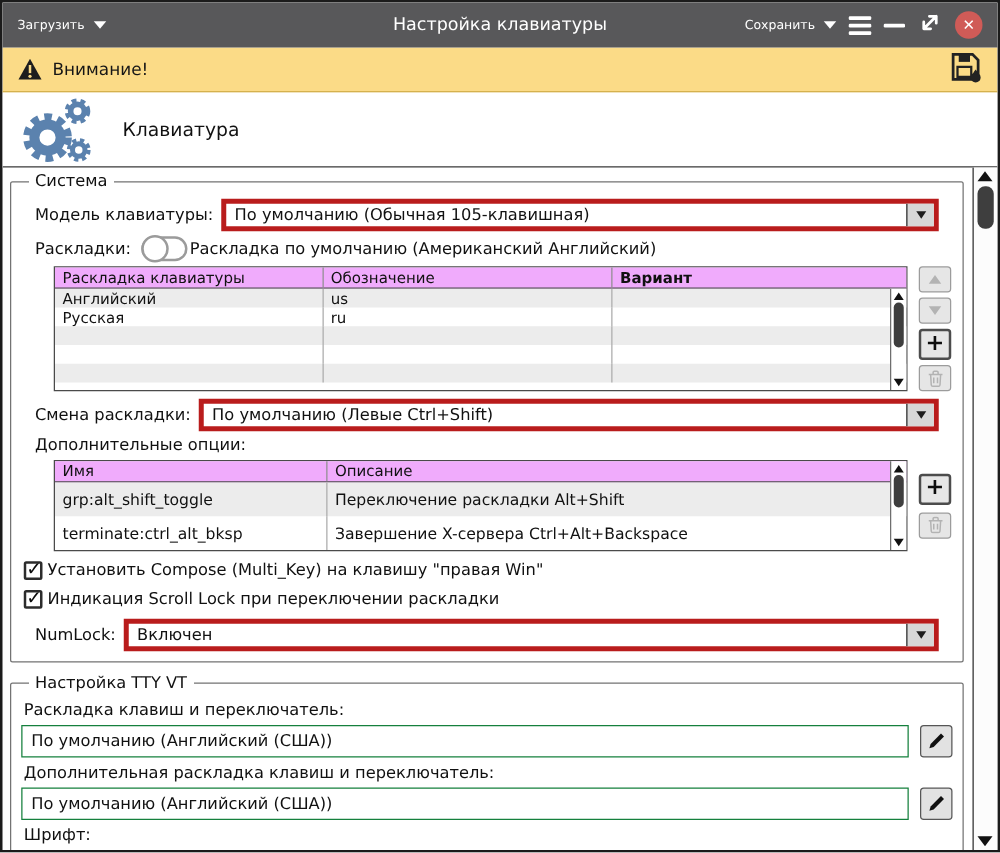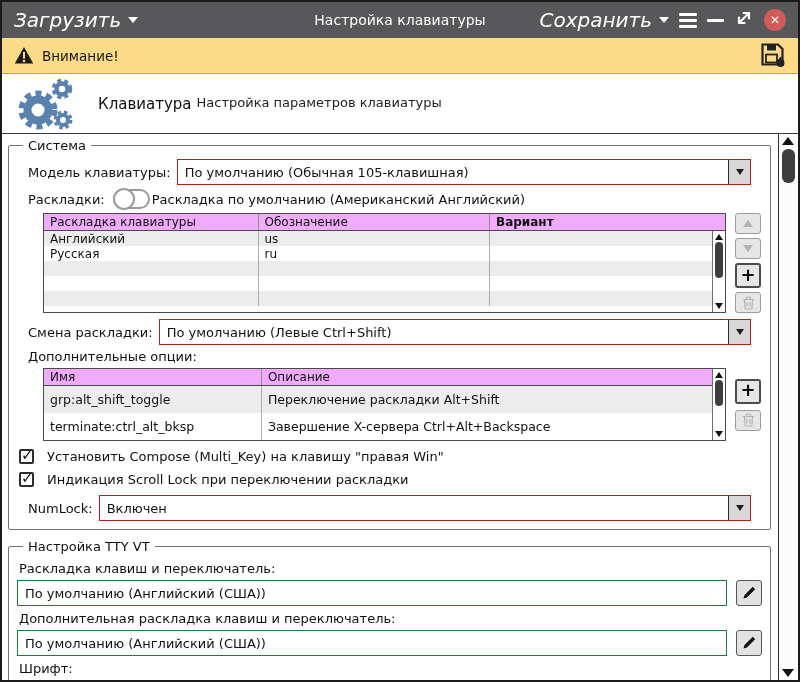--- a/index.html
+++ b/index.html
@@ -5,21 +5,21 @@
   * { margin:0; padding:0; box-sizing:border-box; }
   html,body { background:#e8e8e8; }
   body { font-family:"DejaVu Sans", sans-serif; }
 
   .window { width:800px; height:682px; border:2px solid #1b1b1b; background:#fff;
             display:flex; flex-direction:column; overflow:hidden; }
 
   
   .titlebar { flex:0 0 36px; background:#58585a; color:#fff; display:flex;
               align-items:center; padding:0 12px; position:relative; }
-  .menu-btn { display:flex; align-items:center; gap:7px; font-size:20px; cursor:pointer;font-style:italic; }
+  .menu-btn { display:flex; align-items:center; gap:7px; font-size:10px; cursor:pointer; }
   .caret { width:0; height:0; border-left:5px solid transparent; border-right:5px solid transparent;
            border-top:6px solid #fff; }
   .window-title { position:absolute; left:0; right:0; text-align:center; font-size:14px;
                   pointer-events:none; }
   .titlebar-right { margin-left:auto; display:flex; align-items:center; gap:10px; z-index:1; }
   .bars { display:flex; flex-direction:column; gap:3px; }
   .bars div { width:18px; height:3px; background:#fff; border-radius:1px; }
   .minus { width:17px; height:3px; background:#fff; border-radius:1px; }
   .close-circle { width:22px; height:22px; border-radius:50%; background:#d05b57; color:#fff;
                   display:flex; align-items:center; justify-content:center; font-size:12px;
@@ -51,21 +51,21 @@
                            background:#3e3e3e; border-radius:6px; }
 
   
   fieldset { border:1px solid #737373; border-radius:2px; margin:0 2px 9px 2px;
              padding:2px 8px 8px 8px; }
   legend { font-size:13px; color:#111; padding:0 5px; margin-left:6px; }
 
   .frow { display:flex; align-items:center; margin:4px 11px; font-size:13px; color:#111; }
   .frow > label { margin-right:6px; white-space:nowrap; }
 
-  .dropdown { flex:1; height:26px; border:1px solid #b91c1c; background:#fff; display:flex;
+  .dropdown { flex:1; height:26px; border:4px solid #b91c1c; background:#fff; display:flex;
               align-items:stretch; cursor:pointer; }
   .dropdown .val { flex:1; display:flex; align-items:center; padding:0 7px; font-size:13px; }
   .dd-btn { width:22px; background:#d7d7d7; border-left:1px solid #2d2d2d;
             display:flex; align-items:center; justify-content:center; }
   .dd-tri { width:0;height:0;border-left:4.5px solid transparent;border-right:4.5px solid transparent;
             border-top:6px solid #1c1c1c; }
 
   .toggle { width:37px; height:20px; border:2px solid #9b9b9b; border-radius:12px; background:#fff;
             position:relative; margin:0 2px; flex:0 0 auto; }
   .toggle .knob { position:absolute; left:-2px; top:-3px; width:22px; height:22px; border:2px solid #9b9b9b;
@@ -101,21 +101,21 @@
   .sqbtn { width:26px; height:21px; background:#e6e6e6; border:1px solid #9c9c9c; border-radius:3px;
            display:flex; align-items:center; justify-content:center; cursor:pointer; }
   .sqbtn.primary { height:25px; border:2px solid #4c4c4c; }
   .arr-up { width:0;height:0;border-left:5.5px solid transparent;border-right:5.5px solid transparent;
             border-bottom:7px solid #b3b3b3; }
   .arr-down { width:0;height:0;border-left:5.5px solid transparent;border-right:5.5px solid transparent;
               border-top:7px solid #b3b3b3; }
   .plus-glyph { font-size:18px; font-weight:bold; color:#0d0d0d; line-height:1; margin-top:-2px; }
 
   
-  .cbrow { display:flex; align-items:center; gap:13px; margin:8px 0 8px 2px; font-size:13px; color:#111; cursor:pointer; }
+  .cbrow { display:flex; align-items:center; gap:4px; margin:8px 0 8px 2px; font-size:13px; color:#111; cursor:pointer; }
   .checkbox { width:15px; height:15px; border:2px solid #2c2c2c; border-radius:2px; background:#fff;
               position:relative; flex:0 0 auto; }
   .checkbox::after { content:"✓"; position:absolute; top:-5px; left:0; font-size:15px; font-weight:bold; color:#0c0c0c; }
 
   
   .tty-label { font-size:13px; color:#111; margin:5px 0 4px 2px; }
   .tty-row { display:flex; align-items:center; gap:9px; margin-bottom:2px; }
   .tty-input { flex:1; height:26px; border:1px solid #15803d; background:#fff; display:flex;
                align-items:center; padding:0 7px; font-size:13px; color:#111; }
   .pencil-btn { width:26px; height:26px; background:#e2e2e2; border:1px solid #565656; border-radius:3px;
@@ -181,21 +181,20 @@
         <circle cx="26" cy="33" r="15" stroke-width="9" stroke-dasharray="5.5 4.2"></circle>
         <circle cx="26" cy="33" r="10.5" stroke-width="8"></circle>
         <circle cx="50" cy="12" r="7.5" stroke-width="5.5" stroke-dasharray="3.4 2.8"></circle>
         <circle cx="50" cy="12" r="5.5" stroke-width="4.5"></circle>
         <circle cx="51" cy="43" r="7" stroke-width="5" stroke-dasharray="3 2.6"></circle>
         <circle cx="51" cy="43" r="5" stroke-width="4"></circle>
       </g>
     </svg>
     <div class="header-titles">
       <div class="page-title">Клавиатура</div>
-      <div class="page-subtitle">Настройка параметров клавиатуры</div>
     </div>
   </div>
 
   <div class="content">
     <div class="main">
 
       <fieldset>
         <legend>Система</legend>
 
         <div class="frow">

